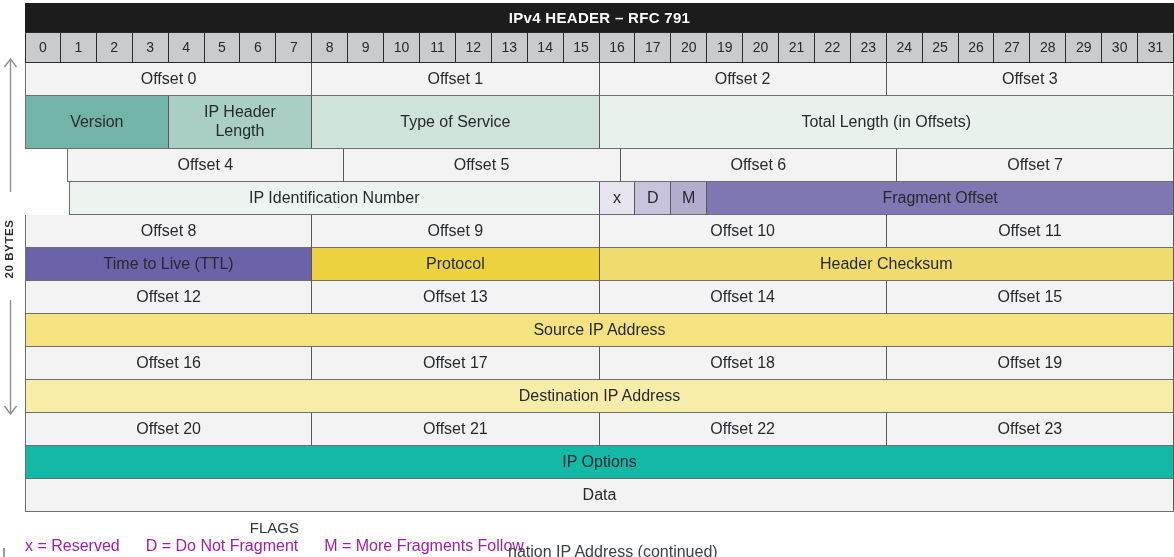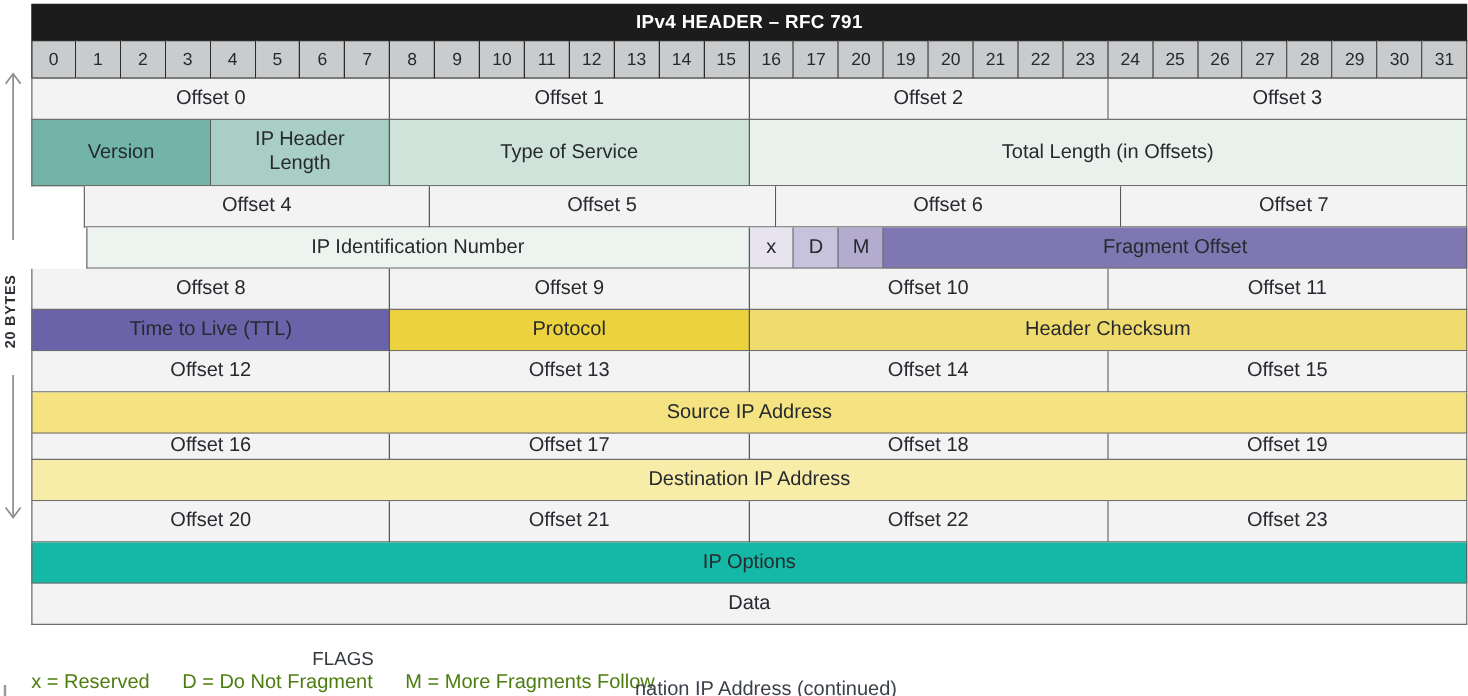--- a/index.html
+++ b/index.html
@@ -36,21 +36,21 @@
   
   .arrow-svg{position:absolute;left:0;top:58px;}
   .side-label{
     position:absolute;left:-29px;top:243px;width:76px;text-align:center;
     transform:rotate(-90deg);font-size:11.5px;font-weight:bold;
     letter-spacing:.6px;color:#2b2e33;white-space:nowrap;
   }
   
   .legend{position:absolute;left:25px;top:519px;color:#33383f;text-align:center;}
   .legend-heading{font-size:15px;}
-  .legend-items{display:flex;column-gap:26px;font-size:16px;margin-top:1px;color:#4d7c0f;}
+  .legend-items{display:flex;column-gap:26px;font-size:16px;margin-top:1px;color:#a21caf;}
   
   .clipped-text{
     position:absolute;left:508px;top:543px;font-size:16px;color:#3c4149;white-space:nowrap;
   }
   .edge-tick{position:absolute;left:3px;top:548px;width:2px;height:9px;background:#9a9a9a;}
 </style>
 </head>
 <body>
 
 <div class="table-wrap">
@@ -128,21 +128,21 @@
       </div>
       <div class="grid-row r-offset" style="height: 33px;">
         <div class="cell" style="grid-column: span 8;">Offset 12</div>
         <div class="cell" style="grid-column: span 8;">Offset 13</div>
         <div class="cell" style="grid-column: span 8;">Offset 14</div>
         <div class="cell" style="grid-column: span 8;">Offset 15</div>
       </div>
       <div class="grid-row r-field" style="height: 33px;">
         <div class="cell" style="grid-column: span 32; background: rgb(244, 227, 128);">Source IP Address</div>
       </div>
-      <div class="grid-row r-offset" style="height: 21px;">
+      <div class="grid-row r-offset" style="height: 33px;">
         <div class="cell" style="grid-column: span 8;">Offset 16</div>
         <div class="cell" style="grid-column: span 8;">Offset 17</div>
         <div class="cell" style="grid-column: span 8;">Offset 18</div>
         <div class="cell" style="grid-column: span 8;">Offset 19</div>
       </div>
       <div class="grid-row r-field" style="height: 33px;">
         <div class="cell" style="grid-column: span 32; background: rgb(248, 237, 168);">Destination IP Address</div>
       </div>
       <div class="grid-row r-offset" style="height: 33px;">
         <div class="cell" style="grid-column: span 8;">Offset 20</div>

